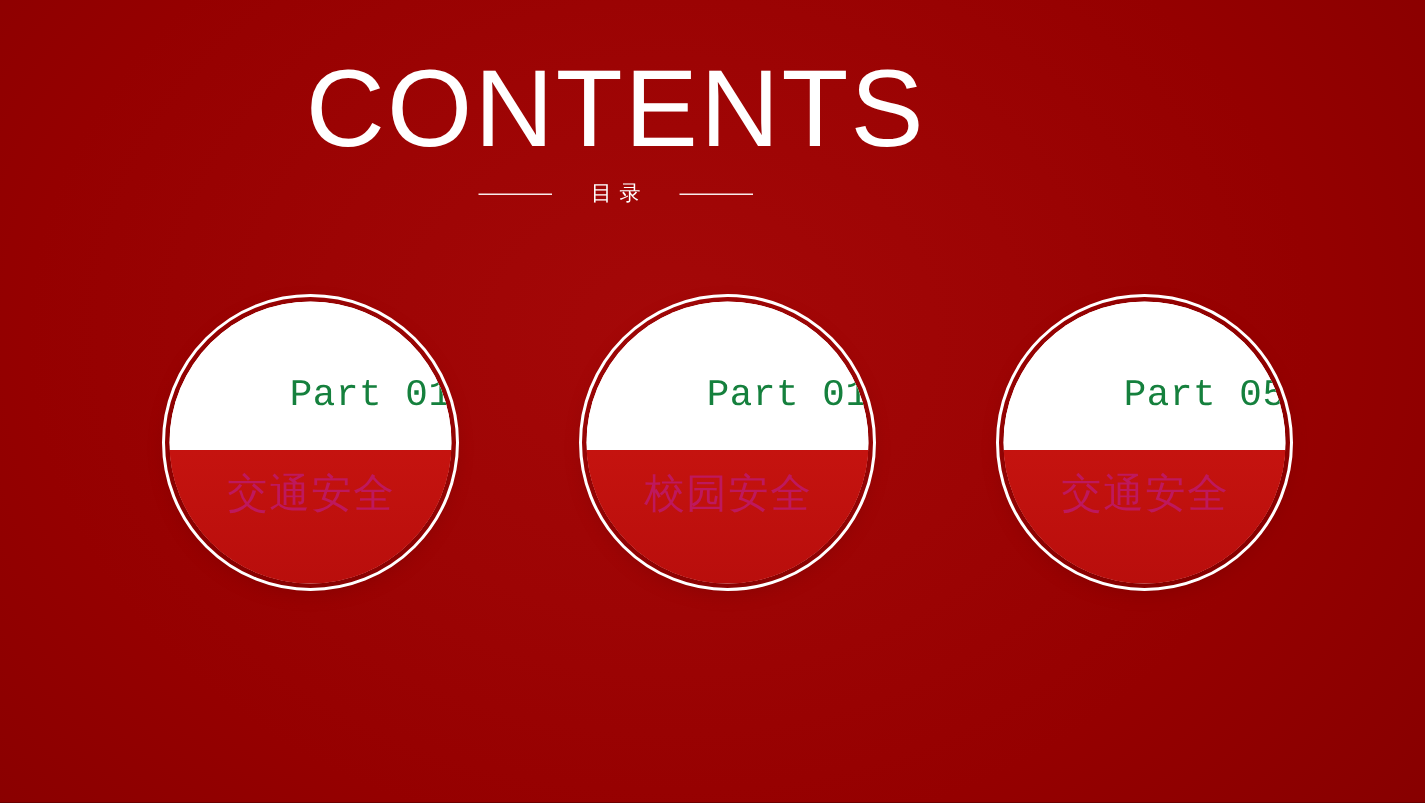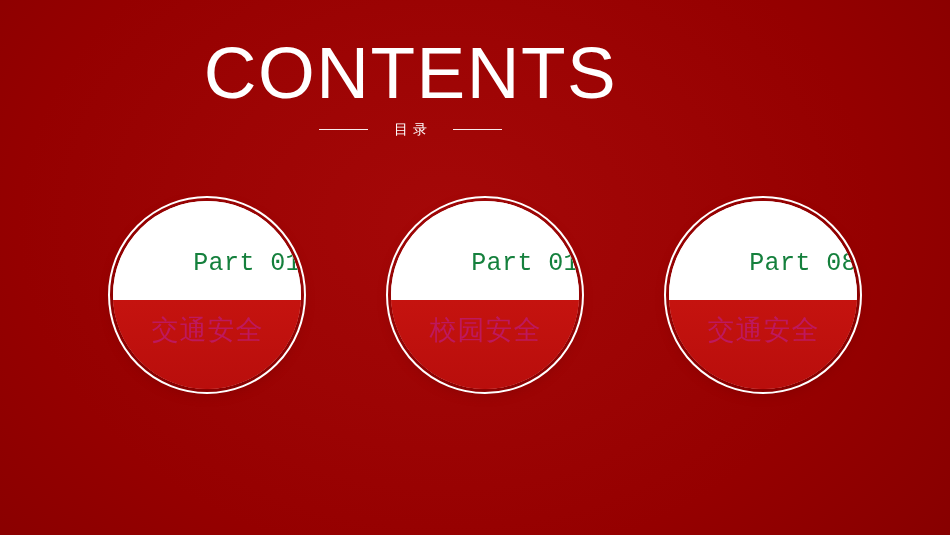--- a/index.html
+++ b/index.html
@@ -216,20 +216,20 @@
         <div class="disc-label-zh">校园安全</div>
       </div>
     </div>
 
     <div class="circle-item pos-2">
       <div class="circle-shadow"></div>
       <div class="circle-ring"></div>
       <div class="circle-disc">
         <div class="disc-top"></div>
         <div class="disc-bottom"></div>
-        <div class="disc-label-en">Part 08</div>
+        <div class="disc-label-en">Part 05</div>
         <div class="disc-label-zh">交通安全</div>
       </div>
     </div>
 
   </div>
 
 </div>
 
 </body></html>

